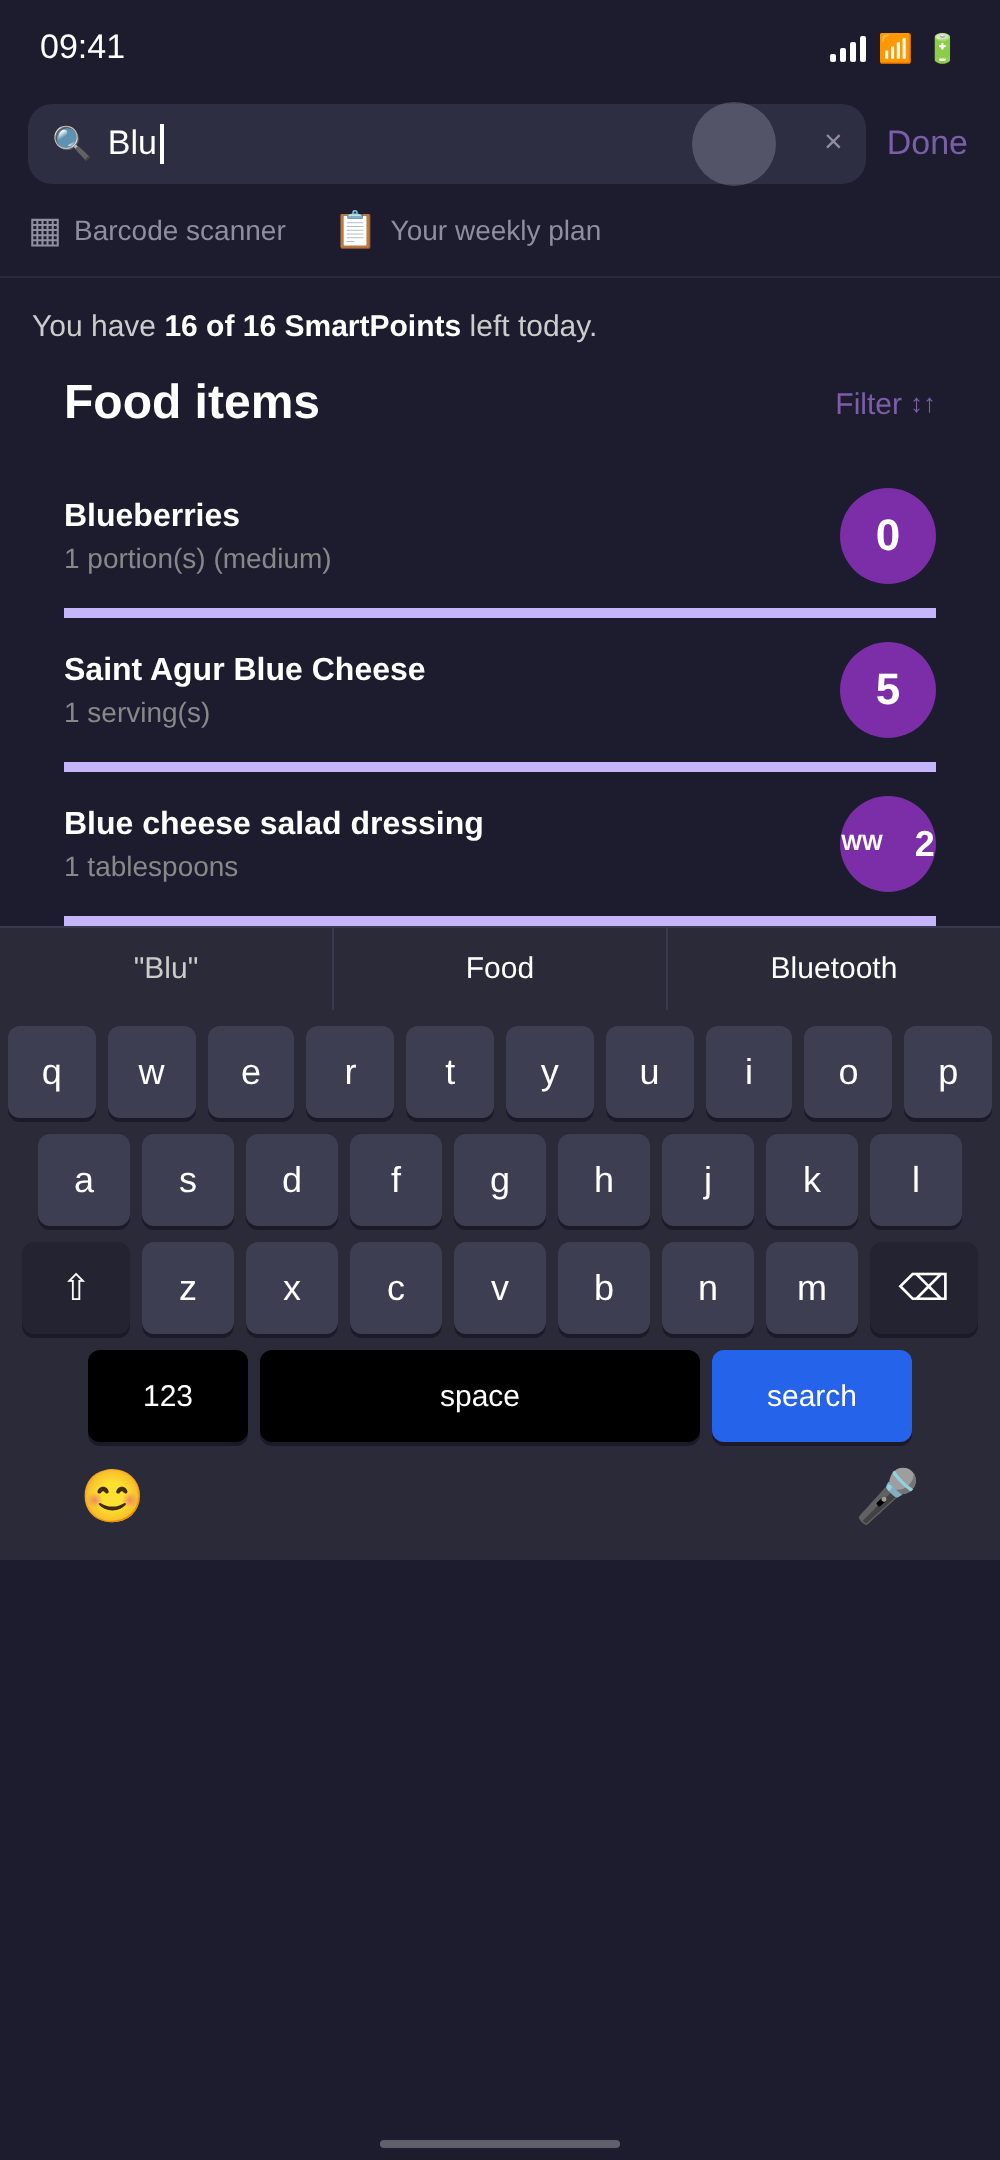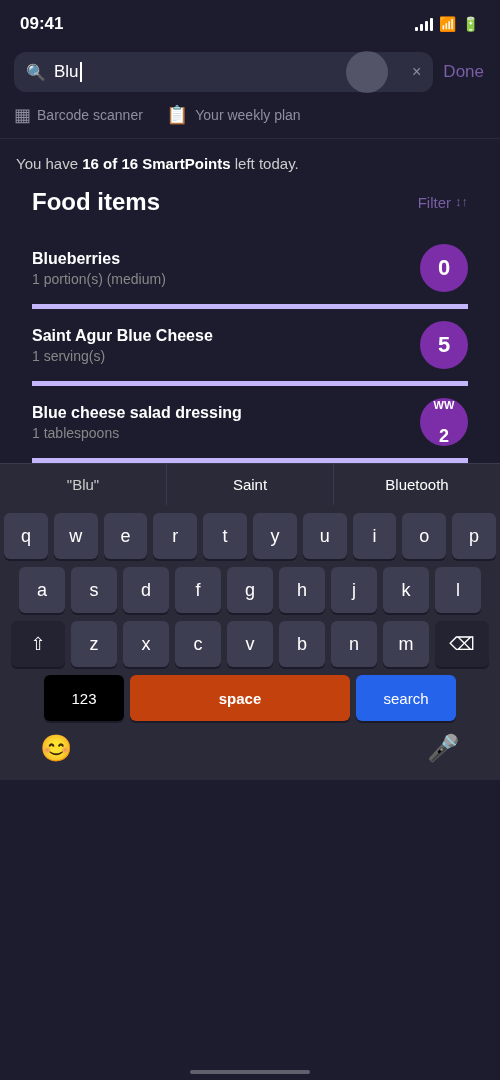--- a/index.html
+++ b/index.html
@@ -17,21 +17,21 @@
     
     .status-bar {
       display: flex;
       justify-content: space-between;
       align-items: center;
       padding: 10px 20px 6px;
       height: 44px;
     }
     .status-time {
       font-size: 17px;
-      font-weight: 700;
+      font-weight: 400;
       color: #fff;
     }
     .status-icons {
       display: flex;
       align-items: center;
       gap: 6px;
     }
     .signal-bars {
       display: flex;
       align-items: flex-end;
@@ -192,21 +192,21 @@
       background: #7b2ea7;
       display: flex;
       align-items: center;
       justify-content: center;
       font-size: 22px;
       font-weight: 700;
       color: #fff;
       flex-shrink: 0;
     }
     .points-badge.ww-badge {
-      flex-direction: column;
+      flex-direction: row;
       font-size: 16px;
       gap: 16px;
     }
     .ww-label {
       font-size: 11px;
       font-weight: 700;
       color: #fff;
       line-height: 1;
     }
     .ww-points {
@@ -272,25 +272,24 @@
       padding: 0 4px;
       justify-content: center;
     }
     .kb-key.num-key {
       background: #000000;
       max-width: 80px;
       flex: 1.8;
       font-size: 15px;
     }
     .kb-key.space-key {
-      background: #c2410c;
+      background: #000000;
       flex: 4;
       max-width: 220px;
       font-size: 15px;
-      font-weight: bold;
     }
     .kb-key.search-key {
       background: #2563eb;
       flex: 2.2;
       max-width: 100px;
       font-size: 15px;
       font-weight: 500;
     }
 
     
@@ -406,21 +405,21 @@
       <span class="ww-points">2</span>
     </div>
   </div>
 </div>
 
 <div class="kb-suggestions">
   <div class="kb-suggestion quoted">
     <span>"Blu"</span>
   </div>
   <div class="kb-suggestion">
-    <span>Saint</span>
+    <span>Food</span>
   </div>
   <div class="kb-suggestion">
     <span>Bluetooth</span>
   </div>
 </div>
 
 <div class="keyboard">
 
   <div class="kb-row">
     <div class="kb-key">q</div>

